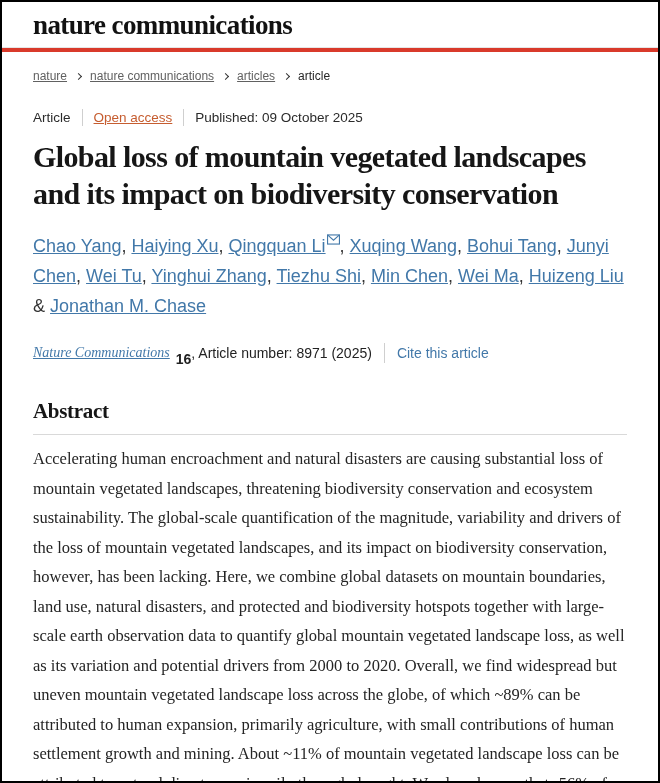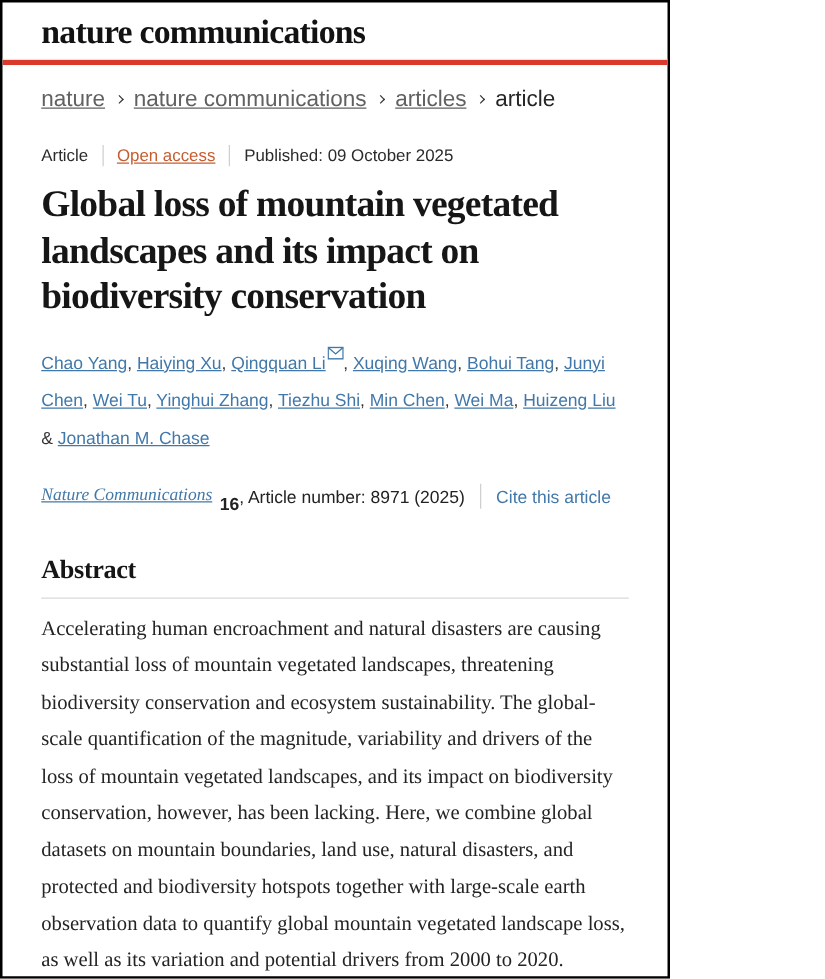--- a/index.html
+++ b/index.html
@@ -4,21 +4,21 @@
 <style>
   :root{
     --accent-red:#d93a2b;
     --link-blue:#4278a9;
     --oa-orange:#c65d30;
   }
   *{box-sizing:border-box;margin:0;padding:0;}
   html,body{background:#fff;}
   body{font-family:"Liberation Sans",sans-serif;color:#222;}
   .page{
-    width:536px;height:783px;
+    width:660px;height:783px;
     border:2px solid #000;
     background:#fff;
     overflow:hidden;
   }
   
   .logo-row{padding:8px 31px 6px 31px;}
   .logo{
     font-family:"Liberation Serif",serif;
     font-weight:700;font-size:27px;letter-spacing:-0.6px;
     color:#121212;cursor:pointer;
@@ -34,21 +34,21 @@
   }
   .chev{
     display:inline-block;width:7px;height:7px;
     border-right:2px solid #111;border-bottom:2px solid #111;
     transform:rotate(45deg);margin-left:8px;margin-top:-4px;
   }
   .red-bar{height:4px;background:var(--accent-red);}
   
   main{padding:0 31px;}
   .breadcrumb{
-    margin-top:17px;font-size:18px;color:#616161;
+    margin-top:17px;font-size:12px;color:#616161;
     display:flex;align-items:center;gap:9px;
   }
   .breadcrumb a{color:#616161;text-decoration:underline;cursor:pointer;}
   .crumb-sep{
     display:inline-block;width:5px;height:5px;
     border-top:1.6px solid #333;border-right:1.6px solid #333;
     transform:rotate(45deg);
   }
   .crumb-current{color:#262626;}
   .meta-row{
@@ -59,21 +59,21 @@
     display:inline-block;width:1px;height:17px;
     background:#cfcfcf;margin:0 11px;
   }
   .open-access{color:var(--oa-orange);text-decoration:underline;cursor:pointer;}
   h1{
     font-family:"Liberation Serif",serif;
     font-size:30px;line-height:1.22;letter-spacing:-0.6px;
     color:#161616;margin-top:13px;max-width:600px;
   }
   .authors{
-    margin-top:12px;font-size:14px;line-height:30px;color:#333;max-width:600px;
+    margin-top:12px;font-size:18px;line-height:30px;color:#333;max-width:600px;
   }
   .authors a{color:var(--link-blue);text-decoration:underline;cursor:pointer;}
   .email-icon{color:var(--link-blue);vertical-align:7px;margin-left:1px;cursor:pointer;}
   .journal-row{
     margin-top:18px;font-size:14px;color:#222;
     display:flex;align-items:center;
   }
   .journal-link{
     font-family:"Liberation Serif",serif;font-style:italic;
     color:var(--link-blue);text-decoration:underline;cursor:pointer;

